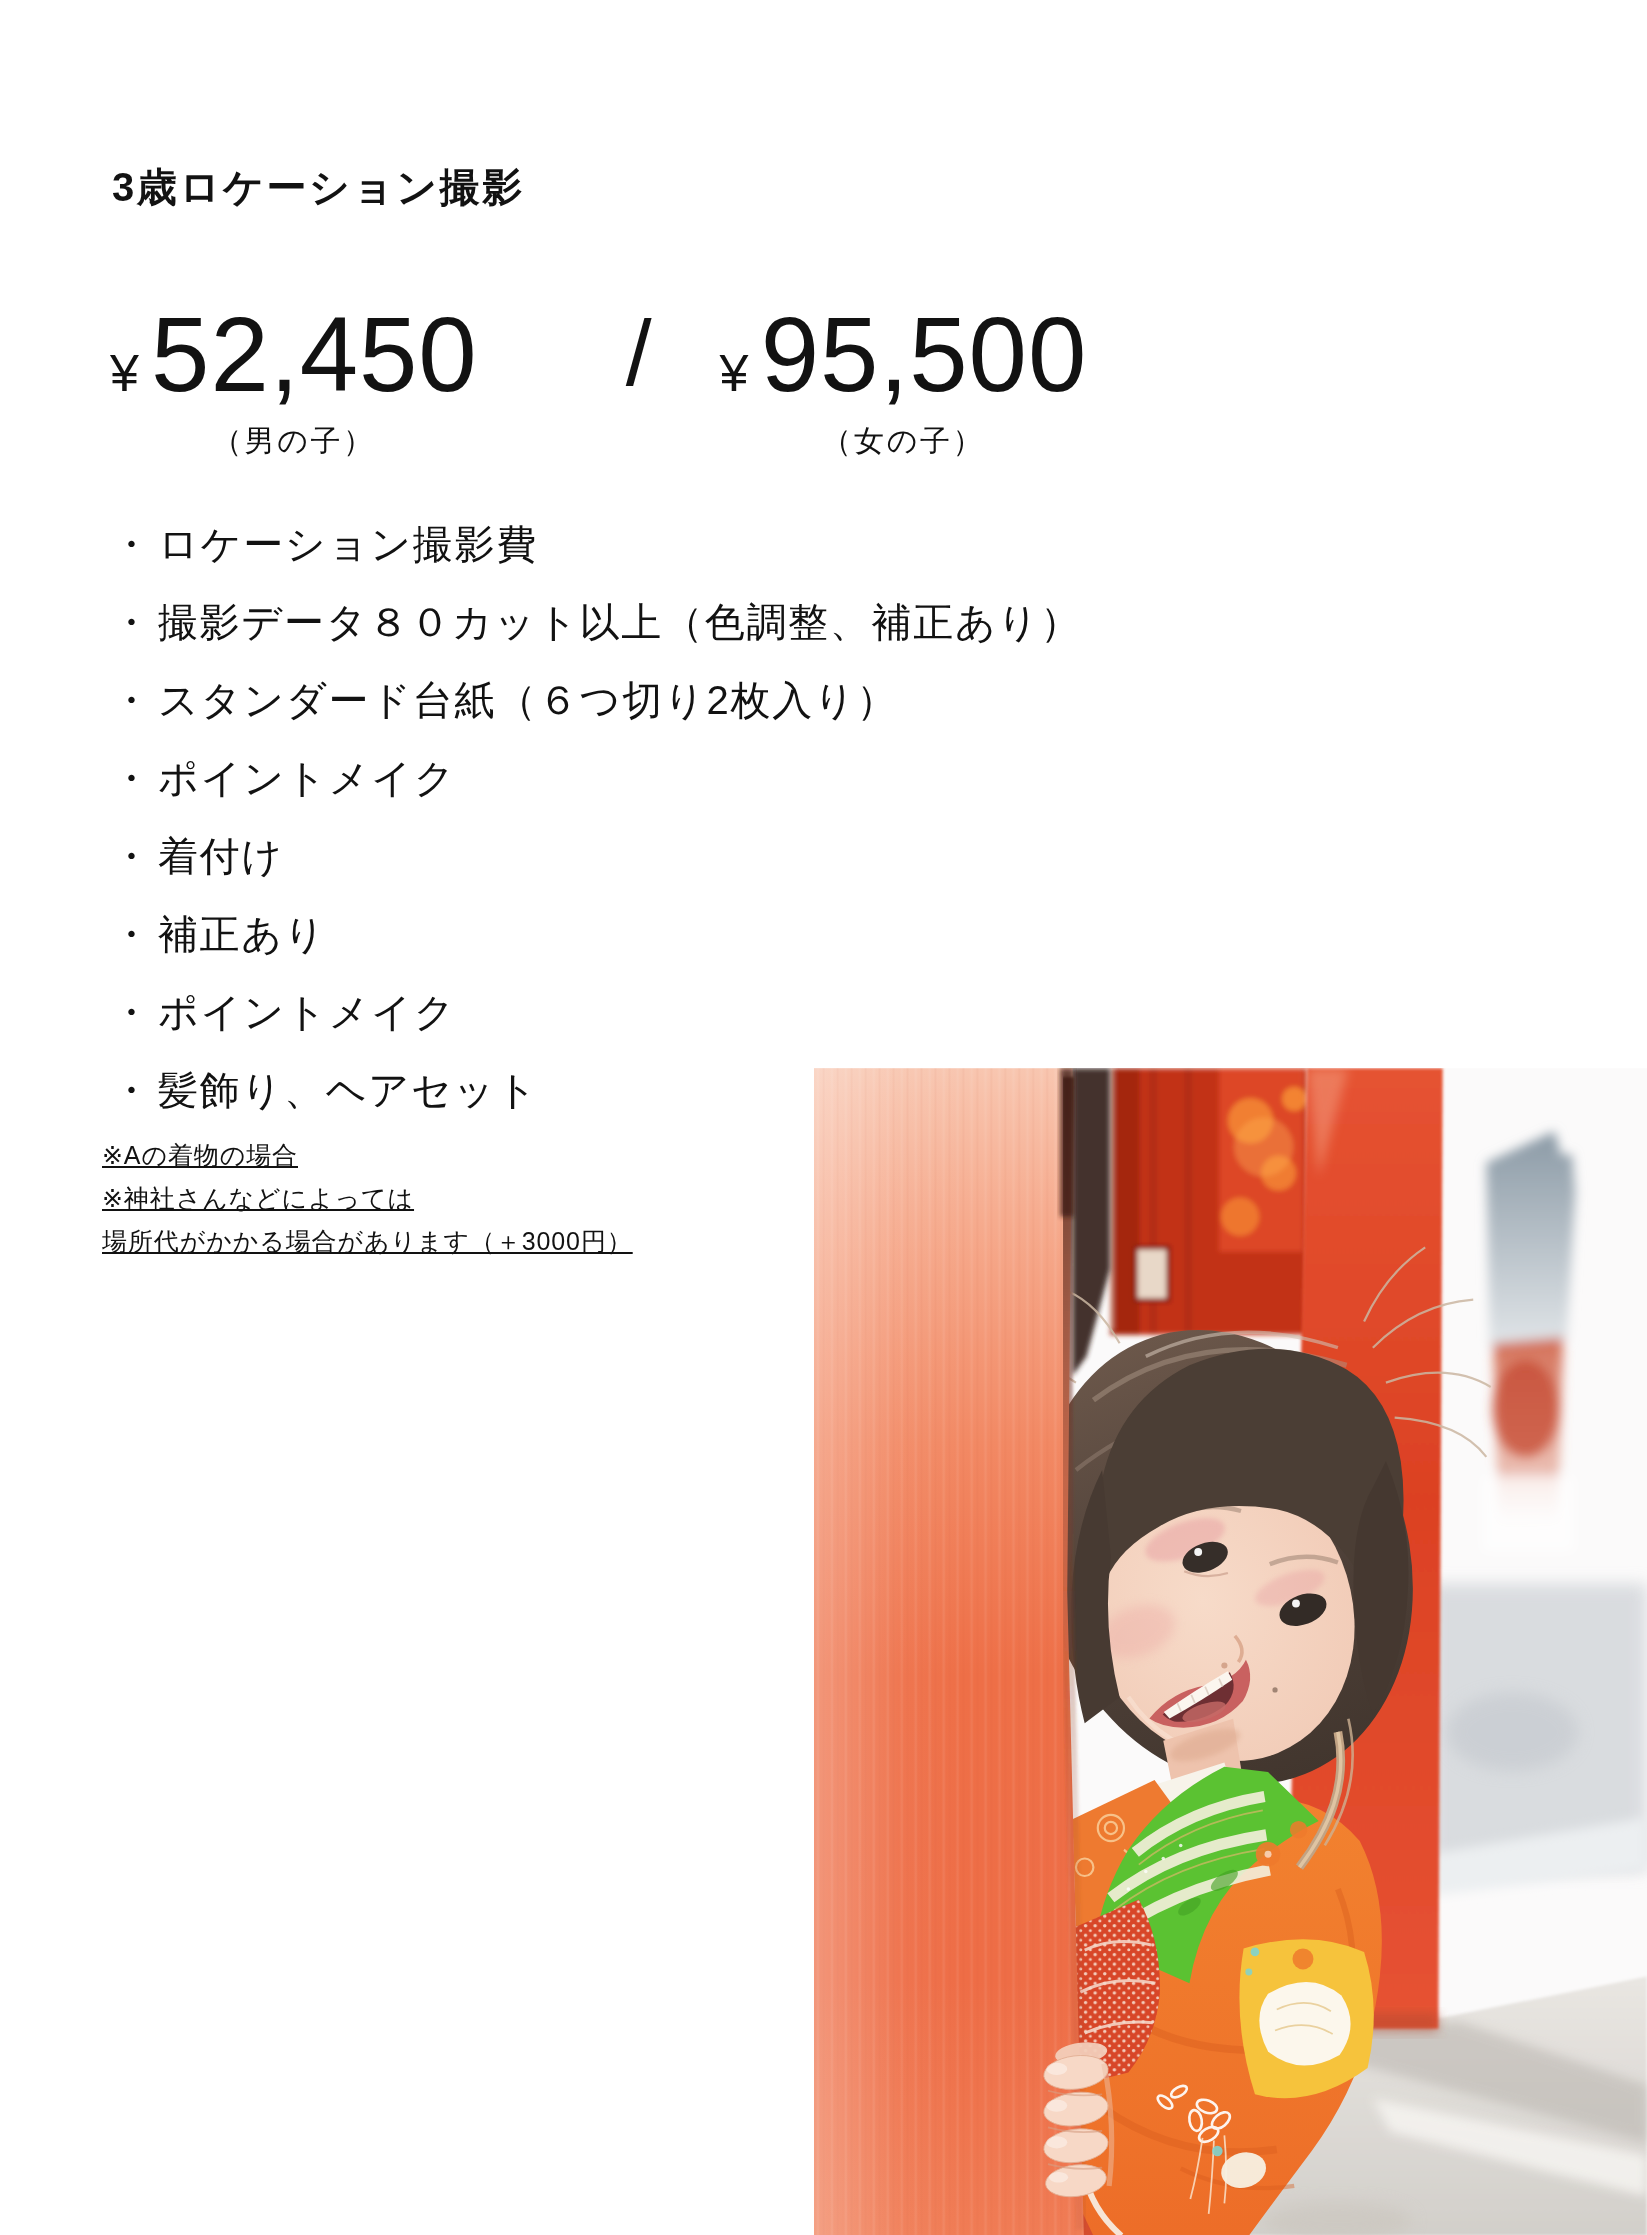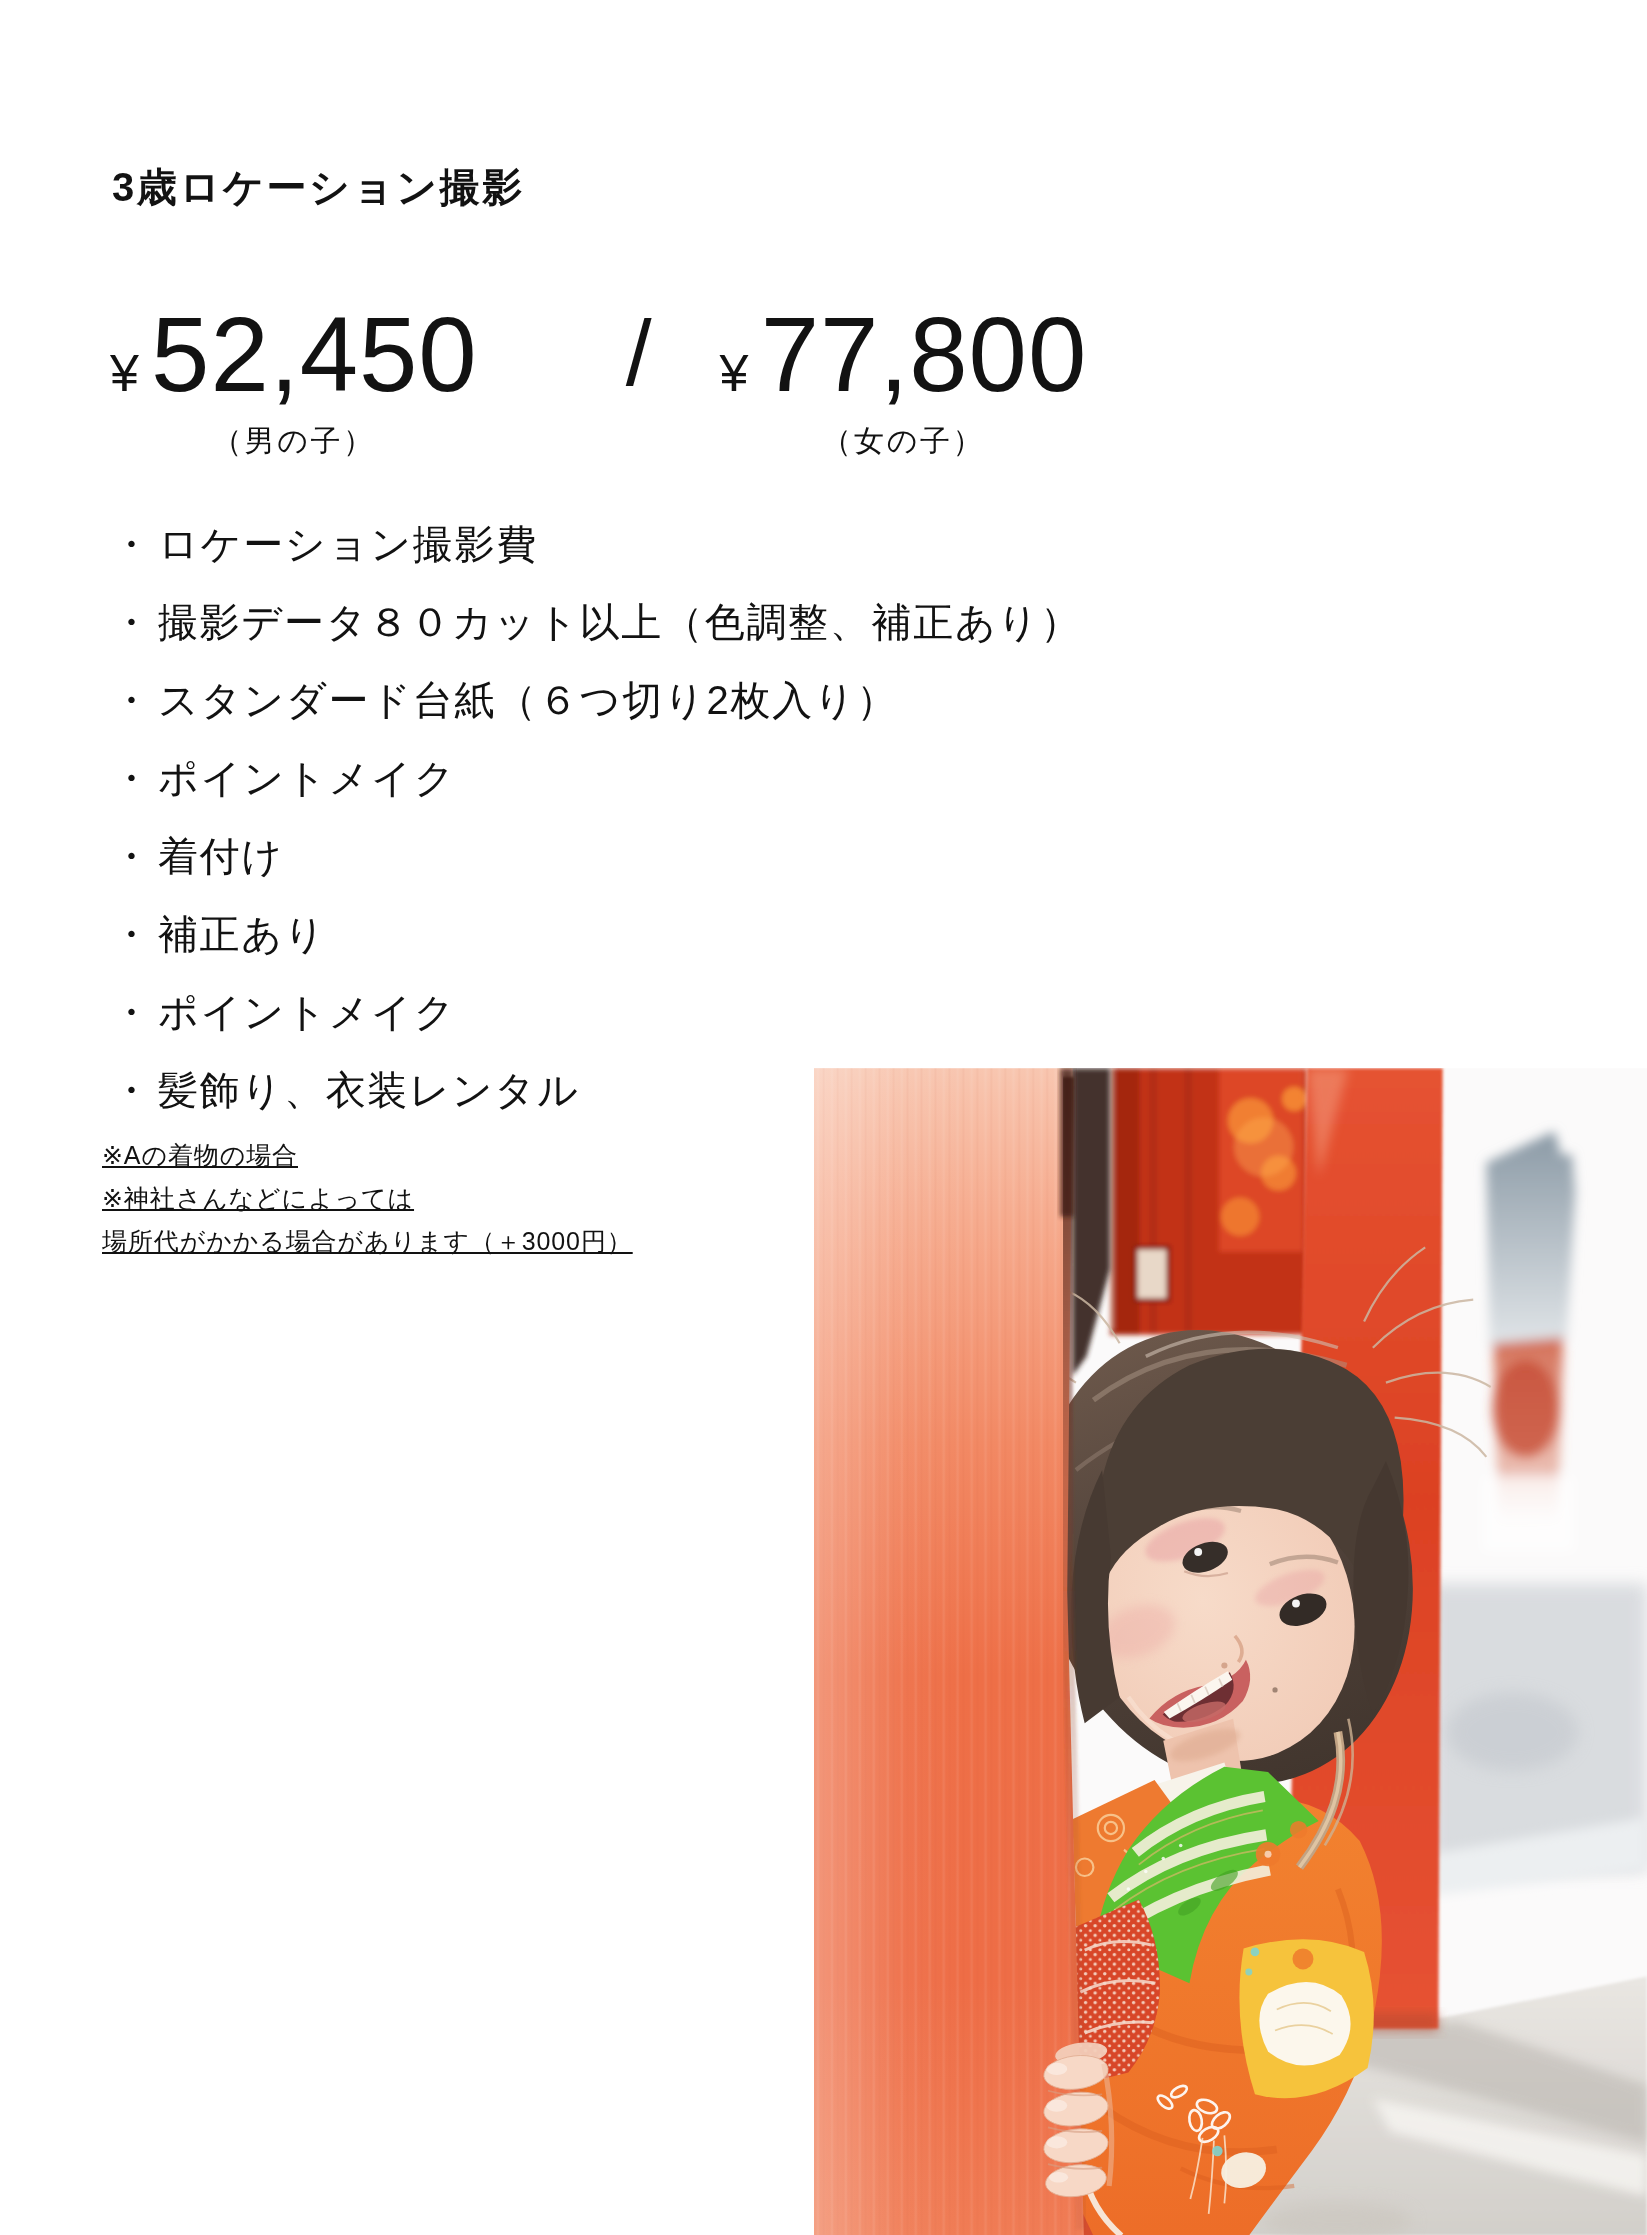--- a/index.html
+++ b/index.html
@@ -54,21 +54,21 @@
     <div class="amount-line">
       <span class="yen">¥</span>
       <span class="amount">52,450</span>
     </div>
     <div class="gender">（男の子）</div>
   </div>
   <div class="price-separator">/</div>
   <div class="price-group">
     <div class="amount-line">
       <span class="yen">¥</span>
-      <span class="amount">77,800</span>
+      <span class="amount">95,500</span>
     </div>
     <div class="gender">（女の子）</div>
   </div>
 </div>
 
 <ul class="includes-list">
   <li>
     <span class="bullet-marker">・</span>
     <span>ロケーション撮影費</span>
   </li>
@@ -91,21 +91,21 @@
   <li>
     <span class="bullet-marker">・</span>
     <span>補正あり</span>
   </li>
   <li>
     <span class="bullet-marker">・</span>
     <span>ポイントメイク</span>
   </li>
   <li>
     <span class="bullet-marker">・</span>
-    <span>髪飾り、衣装レンタル</span>
+    <span>髪飾り、ヘアセット</span>
   </li>
 </ul>
 
 <div class="notes-block">
   <div>※Aの着物の場合</div>
   <div>※神社さんなどによっては</div>
   <div>場所代がかかる場合があります（＋3000円）</div>
 </div>
 
 <div class="photo-frame">

